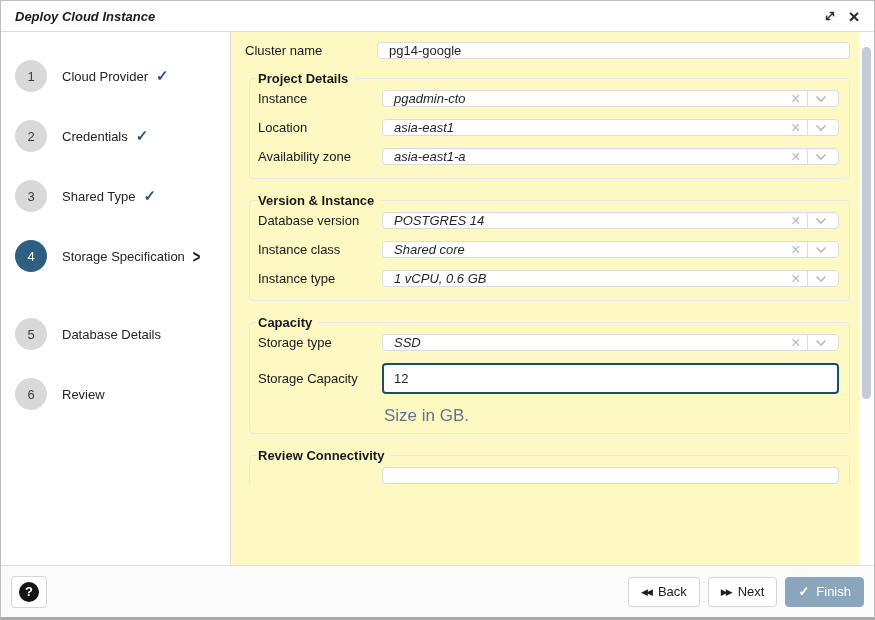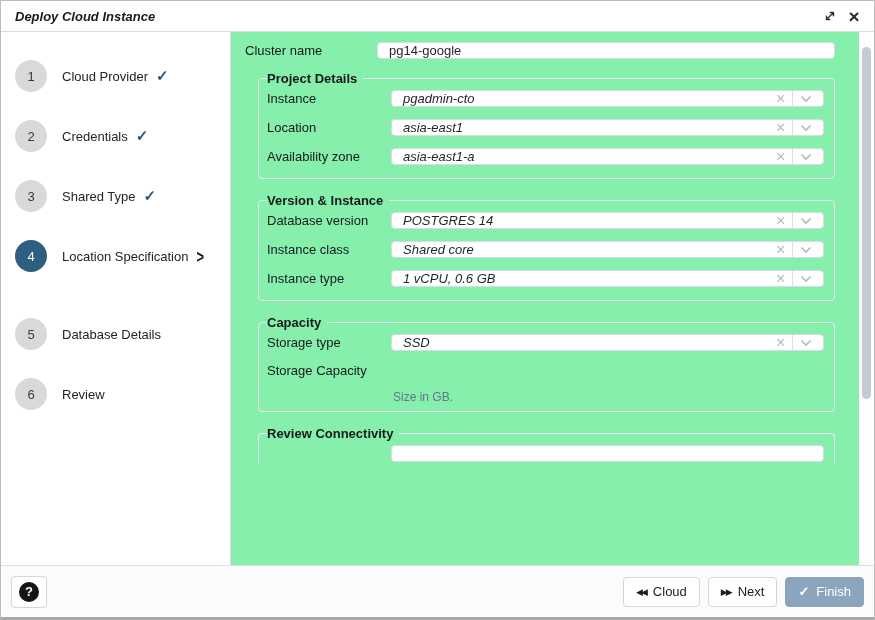--- a/index.html
+++ b/index.html
@@ -20,35 +20,35 @@
   .main{flex:1;display:flex;min-height:0;}
   .steps-panel{width:230px;flex:0 0 230px;border-right:1px solid #dcdcdc;padding-top:14px;background:#fff;}
   .step{height:60px;display:flex;align-items:center;padding-left:14px;font-size:13px;color:#212529;cursor:pointer;}
   .step-circle{width:32px;height:32px;border-radius:50%;background:#d9d9d9;color:#3a3a3a;
     display:flex;align-items:center;justify-content:center;font-size:13px;flex:0 0 32px;margin-right:15px;}
   .step.active .step-circle{background:#2e5f80;color:#fff;}
   .step-check{color:#27507e;font-weight:bold;font-size:15px;margin-left:8px;}
   .step-chevron{font-weight:bold;font-size:13px;margin-left:8px;color:#14181c;transform:scaleY(1.35);}
   .gap-before{margin-top:18px;}
   
-  .form-area{flex:1;position:relative;padding:10px 39px 0 14px;overflow:hidden;background:#86efac;}
+  .form-area{flex:1;position:relative;padding:10px 24px 0 14px;overflow:hidden;background:#fef9c3;}
   .frow{display:grid;grid-template-columns:132px 1fr;align-items:center;margin-bottom:12px;}
   fieldset .frow{grid-template-columns:124px 1fr;}
   .flabel{font-size:13px;color:#17191c;padding-right:8px;}
   .input,.select{height:17px;border:1px solid #d9dce2;border-radius:4px;background:#fff;
     font-size:13px;color:#1f2328;display:flex;align-items:center;padding:0 11px;width:100%;}
   .select{justify-content:space-between;cursor:pointer;font-style:italic;}
   .sel-icons{display:flex;align-items:center;gap:7px;color:#b6b9c0;}
   .sel-clear{font-size:16px;line-height:1;color:#b6b9c0;cursor:pointer;}
   .sel-div{width:1px;height:16px;background:#dcdee3;}
-  fieldset{border:1px solid #e7e9ee;border-radius:4px;margin:0 0 14px 13px;padding:4px 10px 1px 8px;}
+  fieldset{border:1px solid #e7e9ee;border-radius:4px;margin:0 0 14px 4px;padding:4px 10px 1px 8px;}
   legend{font-size:13px;font-weight:bold;color:#17191c;padding-right:6px;}
   .text-input{height:31px;width:100%;border:2px solid #1f4b73;border-radius:4px;
     font-size:13px;color:#1f2328;padding:0 10px;outline:none;font-family:"Liberation Sans",sans-serif;}
-  .helper{grid-column:2;font-size:12px;color:#64748b;margin-top:-4px;margin-bottom:10px;padding-left:2px;}
+  .helper{grid-column:2;font-size:17px;color:#64748b;margin-top:-4px;margin-bottom:10px;padding-left:2px;}
   .net-fieldset{margin-bottom:0;border-bottom:none;border-bottom-left-radius:0;border-bottom-right-radius:0;}
   
   .scrollbar{position:absolute;top:0;right:0;width:15px;height:100%;background:#fdfdfd;}
   .scroll-thumb{position:absolute;top:15px;right:3px;width:9px;height:352px;background:#c5cbd3;border-radius:5px;cursor:pointer;}
   
   .footer{flex:0 0 52px;border-top:1px solid #e0e0e0;background:#fbfbfb;
     display:flex;align-items:center;padding:0 10px;}
   .help-btn{width:36px;height:32px;background:#fff;border:1px solid #d3d6da;border-radius:4px;
     display:flex;align-items:center;justify-content:center;cursor:pointer;}
   .help-circle{width:20px;height:20px;border-radius:50%;background:#141414;color:#fff;
@@ -92,21 +92,21 @@
         <span>Credentials</span>
         <span class="step-check">✓</span>
       </div>
       <div class="step">
         <span class="step-circle">3</span>
         <span>Shared Type</span>
         <span class="step-check">✓</span>
       </div>
       <div class="step active">
         <span class="step-circle">4</span>
-        <span>Location Specification</span>
+        <span>Storage Specification</span>
         <span class="step-chevron">&gt;</span>
       </div>
       <div class="step gap-before">
         <span class="step-circle">5</span>
         <span>Database Details</span>
       </div>
       <div class="step">
         <span class="step-circle">6</span>
         <span>Review</span>
       </div>
@@ -215,20 +215,21 @@
               <span class="sel-clear">×</span>
               <span class="sel-div"></span>
               <span><svg width="12" height="8">
                     <polyline points="1.5,1.5 6,6 10.5,1.5" stroke="#b6b9c0" stroke-width="1.6" fill="none"></polyline>
                   </svg></span>
             </span>
           </div>
         </div>
         <div class="frow">
           <span class="flabel">Storage Capacity</span>
+          <input class="text-input" type="text" autofocus="" value="12" style="">
         </div>
         <div class="frow" style="margin-bottom:6px;">
           <span></span>
           <span class="helper" style="grid-column:2;margin:0;">Size in GB.</span>
         </div>
       </fieldset>
 
       <fieldset class="net-fieldset">
         <legend>Review Connectivity</legend>
         <div class="frow" style="margin-bottom:0;">
@@ -243,21 +244,21 @@
     </div>
   </div>
 
   <div class="footer">
     <button class="help-btn">
       <span class="help-circle">?</span>
     </button>
     <div class="footer-spacer"></div>
     <button class="btn">
       <span class="btn-icon">◀◀</span>
-      <span>Cloud</span>
+      <span>Back</span>
     </button>
     <button class="btn">
       <span class="btn-icon">▶▶</span>
       <span>Next</span>
     </button>
     <button class="btn btn-finish">
       <span class="finish-check">✓</span>
       <span>Finish</span>
     </button>
   </div>

